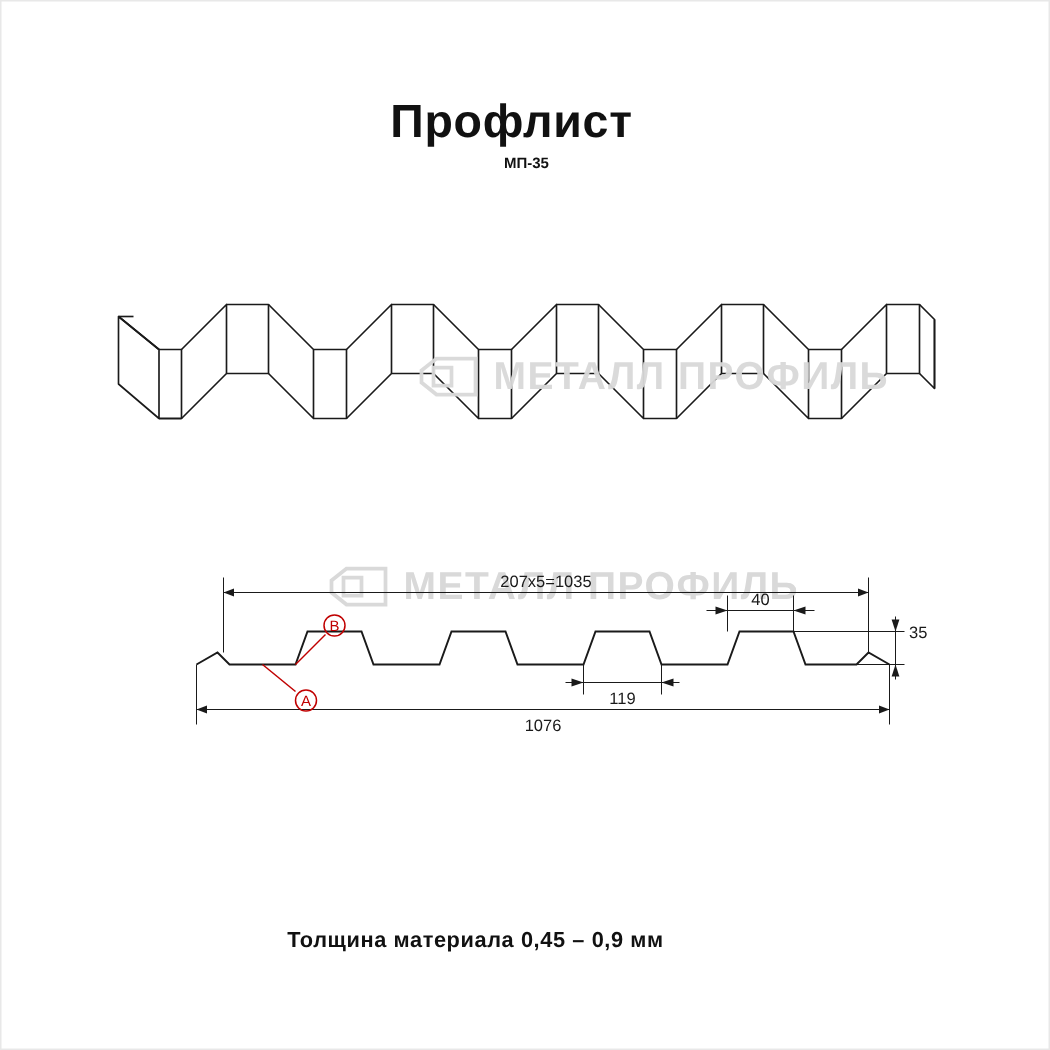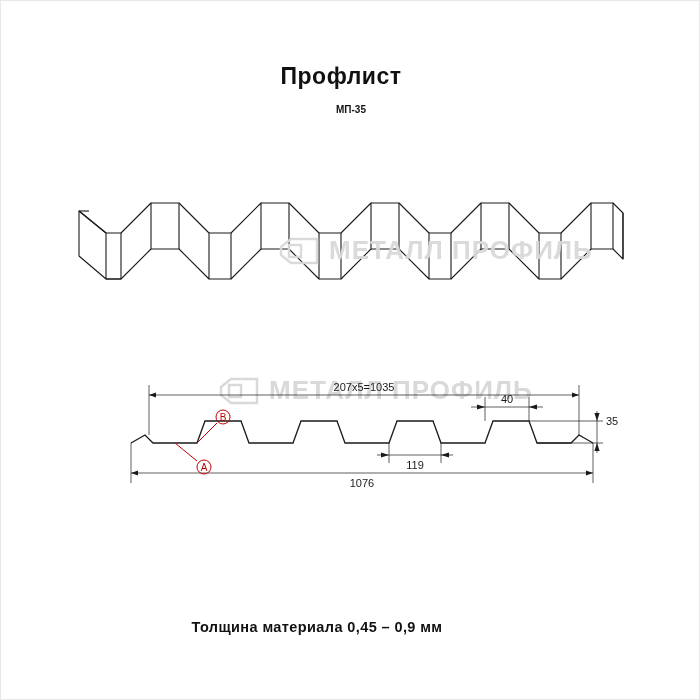--- a/index.html
+++ b/index.html
@@ -23,21 +23,21 @@
     height: 700px;
     border: 1px solid #e8e8e8;
     box-sizing: border-box;
   }
   .title {
     position: absolute;
     top: 62px;
     left: 0;
     width: 680px;
     text-align: center;
-    font-size: 23px;
+    font-size: 31px;
     font-weight: bold;
     letter-spacing: 0.5px;
     color: #111;
   }
   .subtitle {
     position: absolute;
     top: 103px;
     left: 0;
     width: 700px;
     text-align: center;

